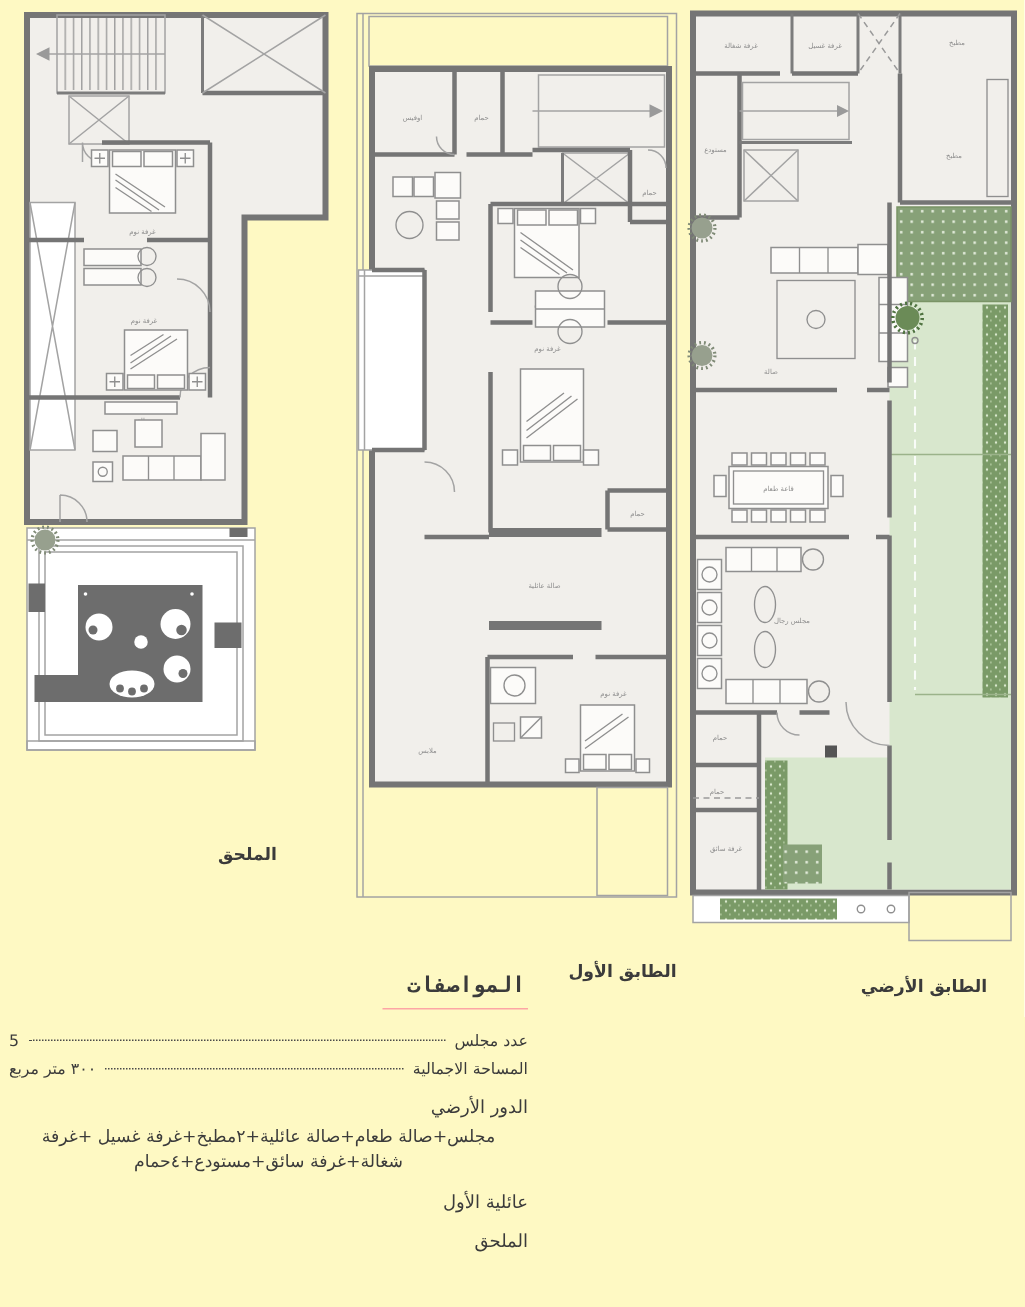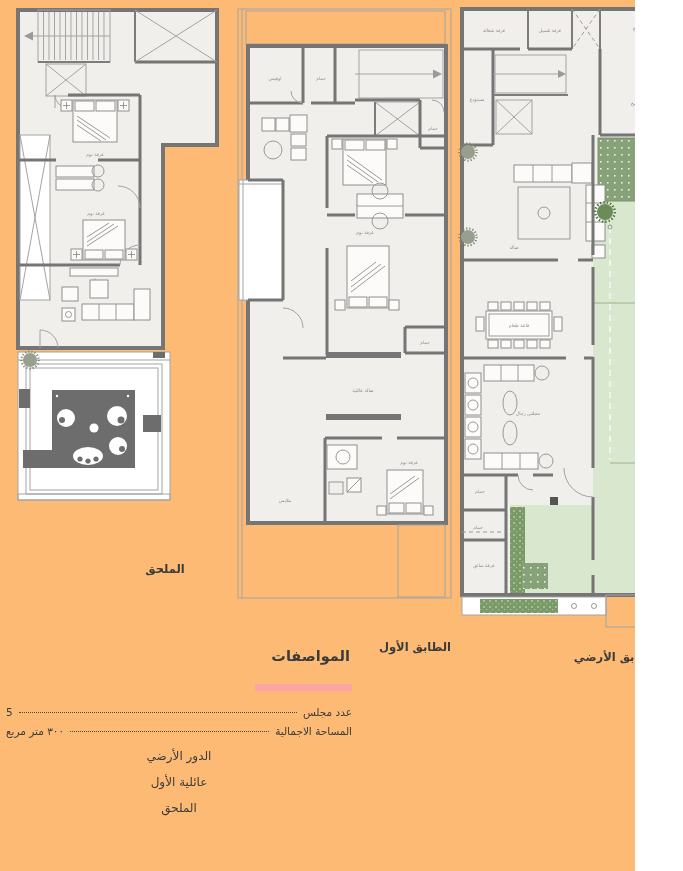--- a/index.html
+++ b/index.html
@@ -1,37 +1,37 @@
 <!DOCTYPE html>
 <html lang="ar"><head>
 <meta charset="utf-8">
 <style>
   html,body{margin:0;padding:0;background:#fff;}
   body{width:683px;height:871px;font-family:"DejaVu Sans",sans-serif;}
-  .canvas{position:relative;width:635px;height:871px;background:#fdba74;overflow:hidden;}
+  .canvas{position:relative;width:683px;height:871px;background:#fef9c3;overflow:hidden;}
   .plans-svg{position:absolute;left:0;top:0;}
   .w3{stroke:#757575;fill:none;stroke-width:3;}
   .w2{stroke:#7c7c7c;fill:none;stroke-width:2;}
   .tl{stroke:#a3a3a3;fill:none;stroke-width:1;}
   .tlf{stroke:#a3a3a3;fill:#ffffff;stroke-width:1;}
   .fu{stroke:#8f8f8f;fill:#fcfbf9;stroke-width:1;}
   .fuh{stroke:#8f8f8f;fill:none;stroke-width:0.9;}
   .dash{stroke:#9a9a9a;stroke-width:1;stroke-dasharray:4 3;fill:none;}
   .dk{fill:#6d6d6d;}
   text.rl{font-family:"DejaVu Sans",sans-serif;font-size:4.6px;fill:#8c8c8c;text-anchor:middle;direction:rtl;}
   
   .plan-label{position:absolute;font-size:11.5px;font-weight:600;color:#3b3b3b;text-align:center;direction:rtl;}
   .specs{position:absolute;left:6px;top:646px;width:346px;direction:rtl;color:#3b3b3b;}
-  .specs-heading{font-size:14.5px;font-weight:600;border-bottom:7px solid #fca5a5;display:inline-block;padding:0 2px 20px 16px;}
+  .specs-heading{font-size:14.5px;font-weight:600;border-bottom:1px solid #fca5a5;display:inline-block;padding:0 2px 6px 16px;font-family:Liberation Mono, monospace;}
   .spec-rows{margin-top:15px;}
   .spec-row{display:flex;align-items:baseline;font-size:10.5px;margin-bottom:7px;gap:6px;}
   .spec-row .leader{flex:1;border-bottom:1.6px dotted #4a4a4a;transform:translateY(-3px);}
   .spec-row .val{white-space:nowrap;}
   .sec{margin-top:12px;}
-  .sec-title{font-size:12px;font-weight:400;text-align:center;}
+  .sec-title{font-size:12px;font-weight:400;text-align:right;}
   .sec:first-of-type .sec-title{font-weight:700;}
   .sec-body{font-size:11.5px;text-align:center;margin-top:4px;line-height:1.45;}
 </style>
 </head>
 <body>
 
 <div class="canvas">
 
 <svg class="plans-svg" width="683" height="871" viewBox="0 0 683 871">
   <defs>
@@ -399,20 +399,21 @@
       <span class="val">5</span>
     </div>
     <div class="spec-row">
       <span class="lbl">المساحة الاجمالية</span>
       <span class="leader"></span>
       <span class="val">٣٠٠ متر مربع</span>
     </div>
   </div>
   <div class="sec">
     <div class="sec-title">الدور الأرضي</div>
+    <div class="sec-body">مجلس+صالة طعام+صالة عائلية+٢مطبخ+غرفة غسيل +غرفة شغالة+غرفة سائق+مستودع+٤حمام</div>
   </div>
   <div class="sec">
     <div class="sec-title">عائلية الأول</div>
   </div>
   <div class="sec">
     <div class="sec-title">الملحق</div>
 
   </div>
 </div>
 

